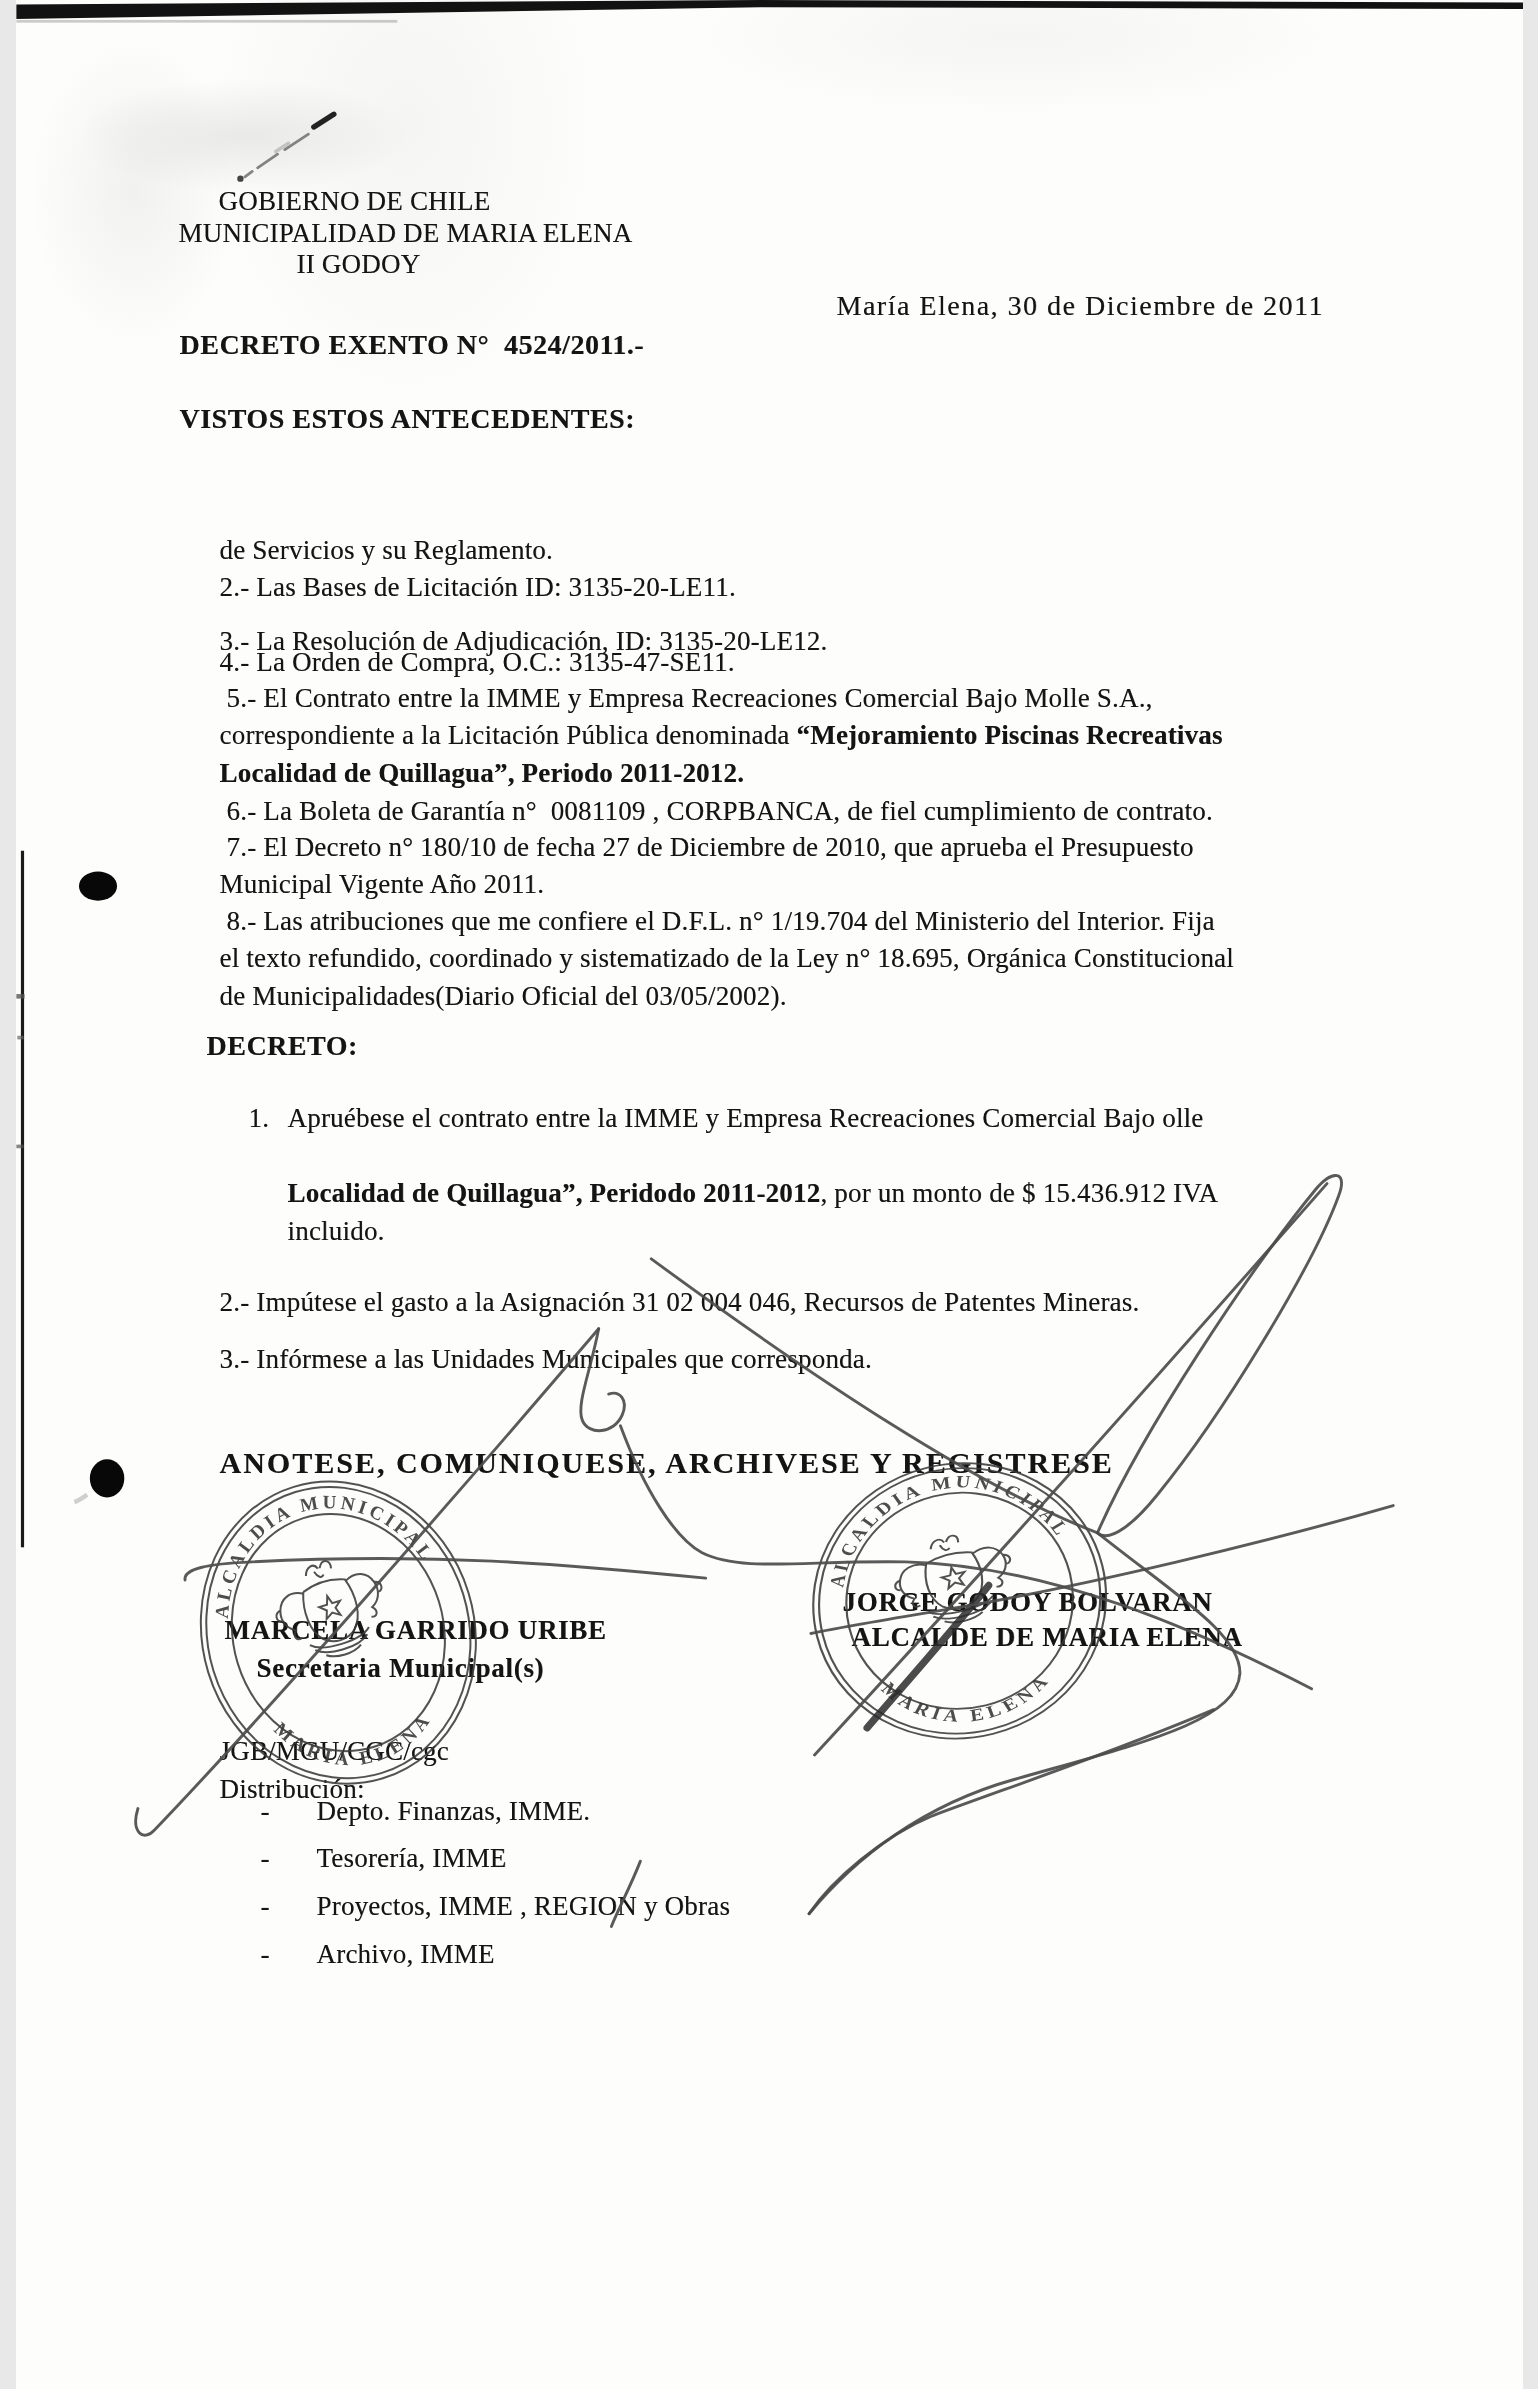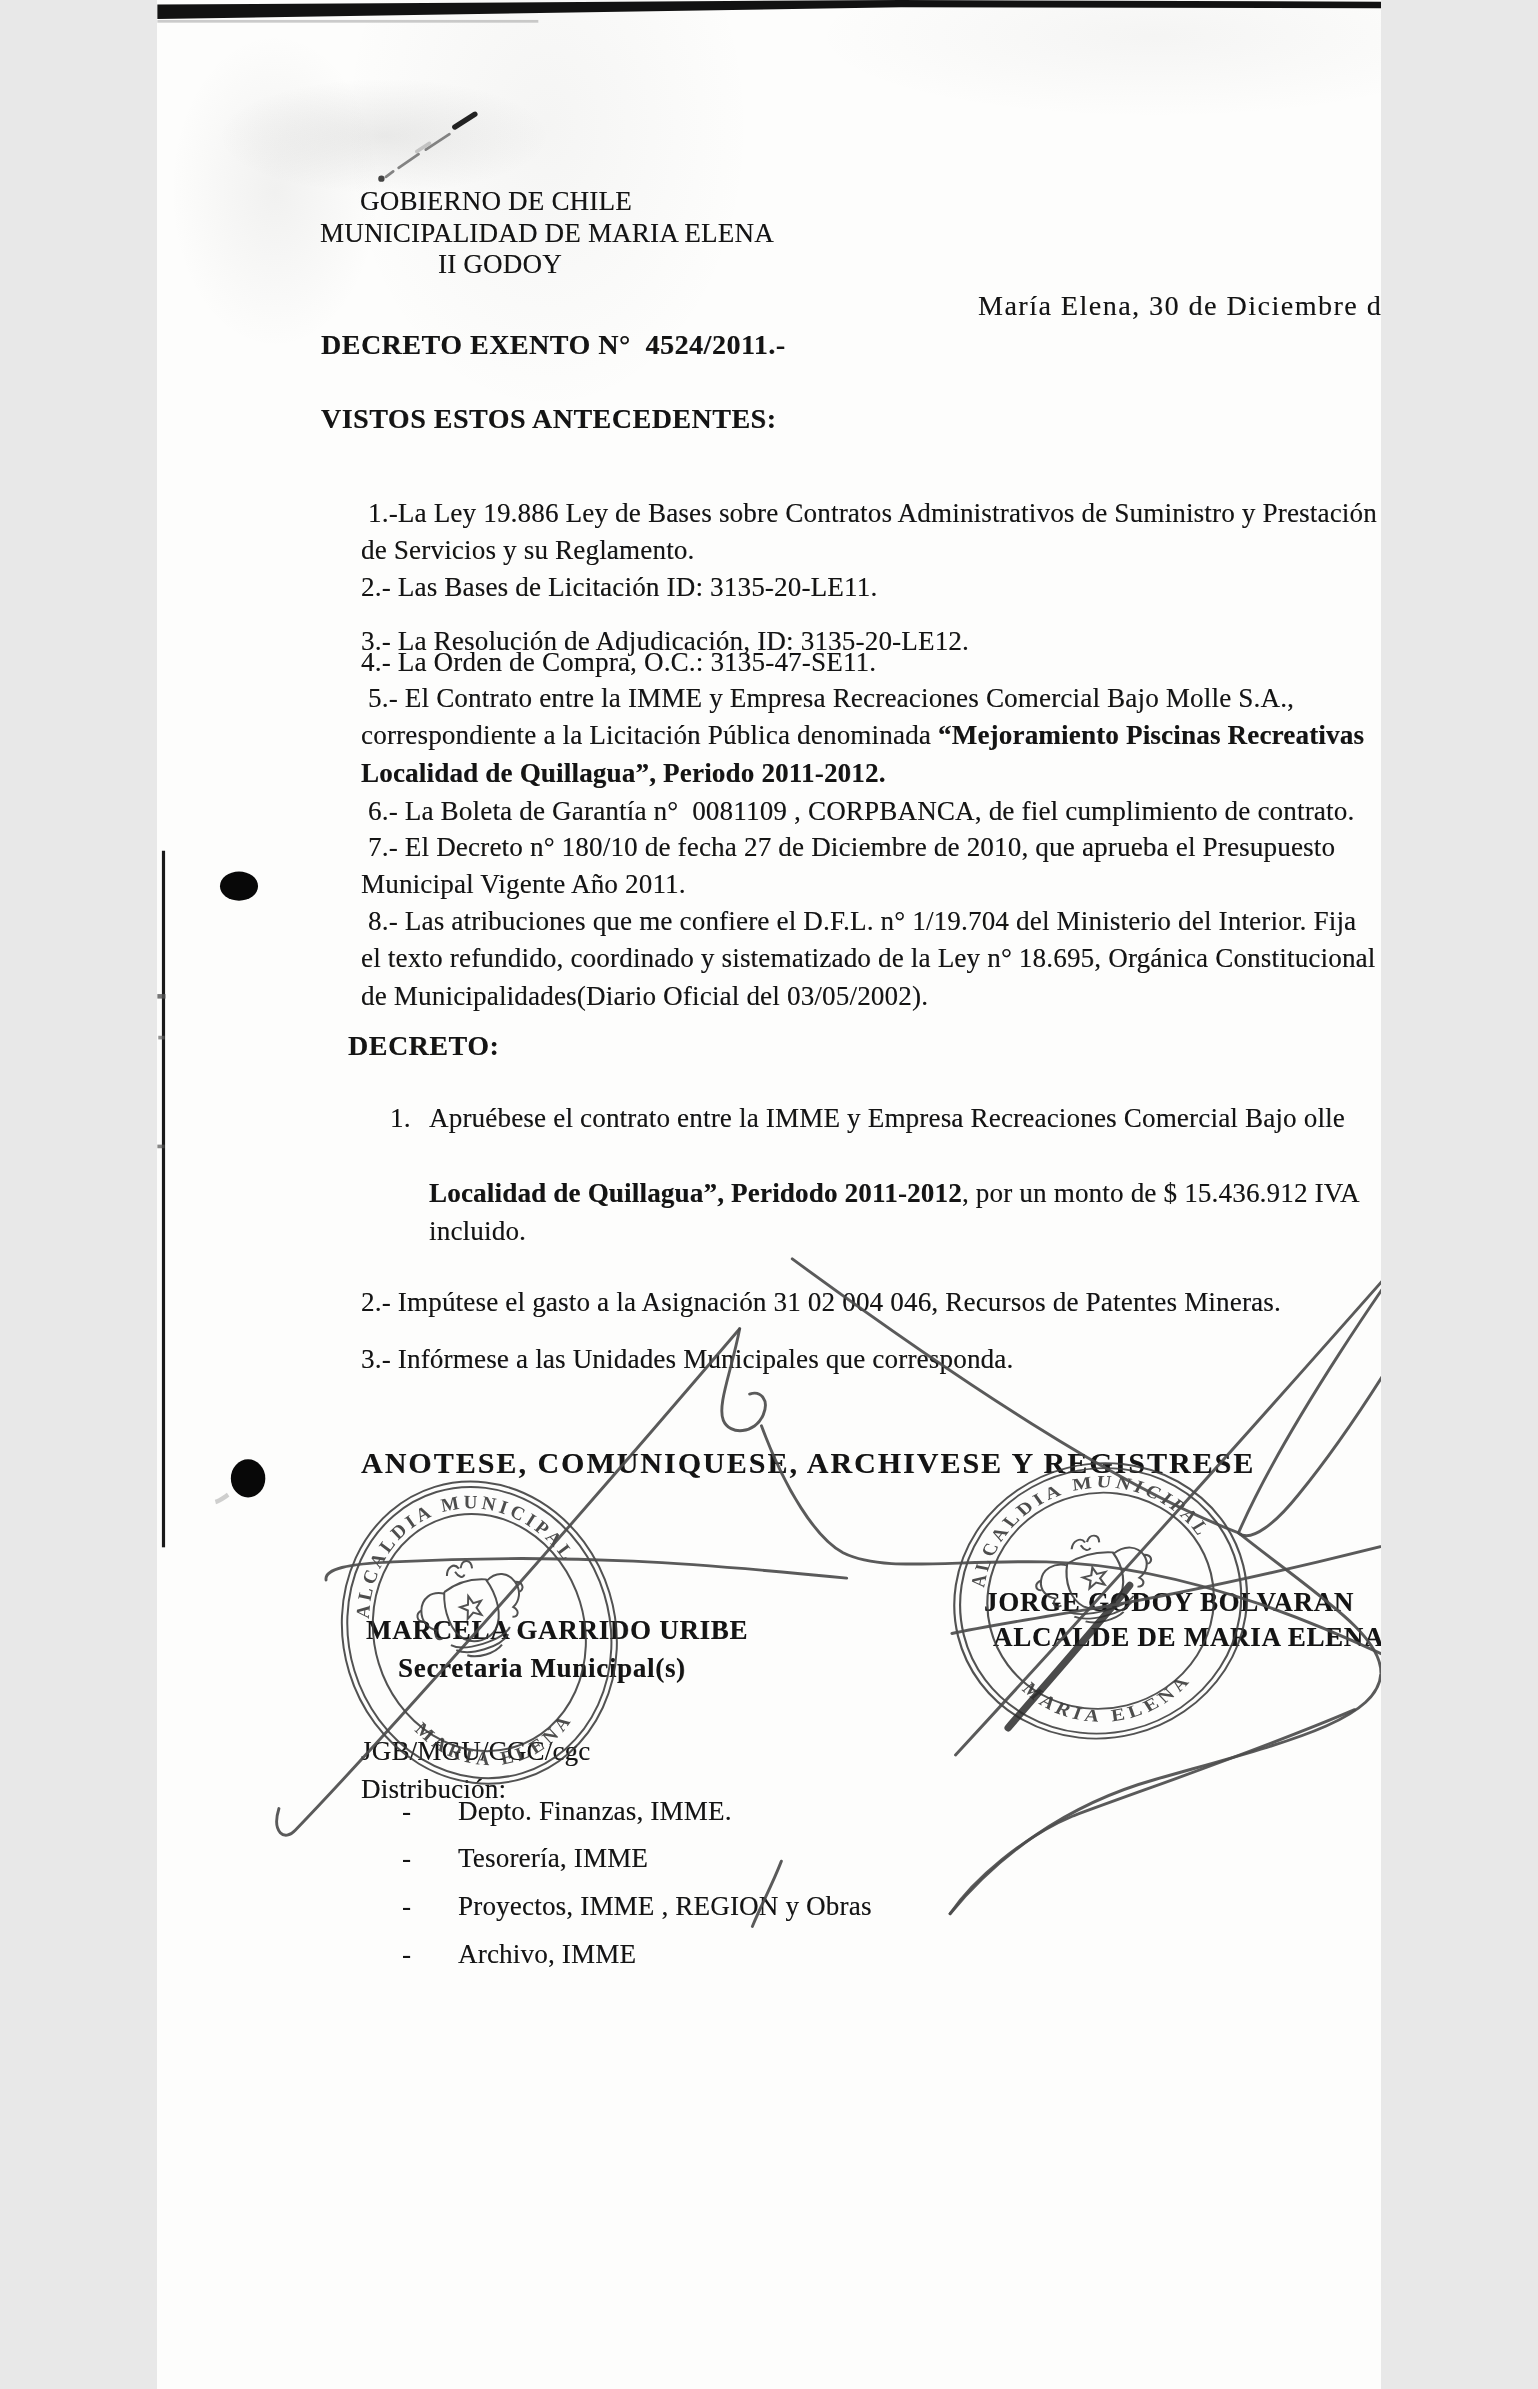--- a/index.html
+++ b/index.html
@@ -1,18 +1,18 @@
 <!DOCTYPE html>
 <html style="font-size:14.5px"><head>
 <meta charset="utf-8">
 <style>
   html,body{margin:0;padding:0;background:#e8e8e8;}
   .page{
     position:relative;
-    width:1224px;height:2389px;
+    width:1507px;height:2389px;
     margin:0 auto;
     background:#fdfdfc;
     overflow:hidden;
     font-family:"Liberation Serif","DejaVu Serif",serif;
     color:#141414;
   }
   
   .page::before{
     content:"";position:absolute;inset:0;pointer-events:none;
     background:
@@ -46,21 +46,20 @@
 <div class="page">
 
   <div class="ln hdr" style="left:203px;top:186px;">GOBIERNO DE CHILE</div>
   <div class="ln hdr" style="left:163px;top:218px;">MUNICIPALIDAD DE MARIA ELENA</div>
   <div class="ln hdr" style="left:281px;top:249px;">II GODOY</div>
 
   <div class="ln date" style="left:821px;top:290px;">María Elena, 30 de Diciembre de 2011</div>
   <div class="ln title" style="left:164px;top:329px;">DECRETO EXENTO N°  4524/2011.-</div>
   <div class="ln title" style="left:148px;top:403px;margin-left:16px;">VISTOS ESTOS ANTECEDENTES:</div>
 
-  <div class="ln" style="left:211px;top:498px;">1.-La Ley 19.886 Ley de Bases sobre Contratos Administrativos de Suministro y Prestación</div>
   <div class="ln" style="left:204px;top:535px;">de Servicios y su Reglamento.</div>
   <div class="ln" style="left:204px;top:572px;">2.- Las Bases de Licitación ID: 3135-20-LE11.</div>
   <div class="ln" style="left:204px;top:626px;text-align:right;">3.- La Resolución de Adjudicación, ID: 3135-20-LE12.</div>
   <div class="ln" style="left:204px;top:647px;">4.- La Orden de Compra, O.C.: 3135-47-SE11.</div>
   <div class="ln" style="left:211px;top:683px;">5.- El Contrato entre la IMME y Empresa Recreaciones Comercial Bajo Molle S.A.,</div>
   <div class="ln" style="left:204px;top:720px;"><span>correspondiente a la Licitación Pública denominada </span><span class="b">“Mejoramiento Piscinas Recreativas</span></div>
   <div class="ln b" style="left:204px;top:758px;">Localidad de Quillagua”, Periodo 2011-2012.</div>
   <div class="ln" style="left:211px;top:796px;">6.- La Boleta de Garantía n°  0081109 , CORPBANCA, de fiel cumplimiento de contrato.</div>
   <div class="ln" style="left:211px;top:832px;">7.- El Decreto n° 180/10 de fecha 27 de Diciembre de 2010, que aprueba el Presupuesto</div>
   <div class="ln" style="left:204px;top:869px;">Municipal Vigente Año 2011.</div>

